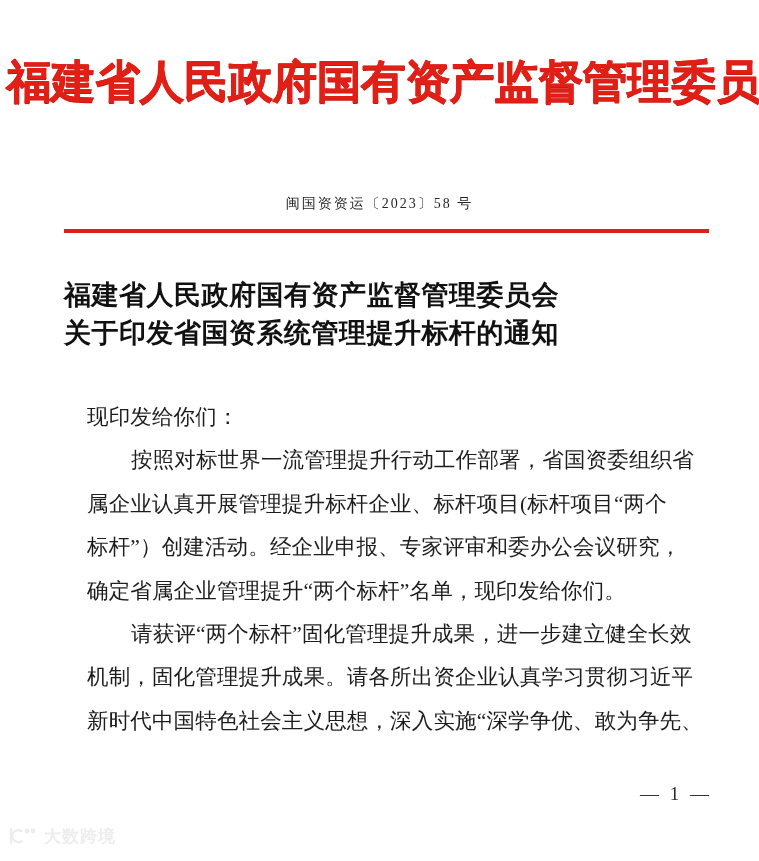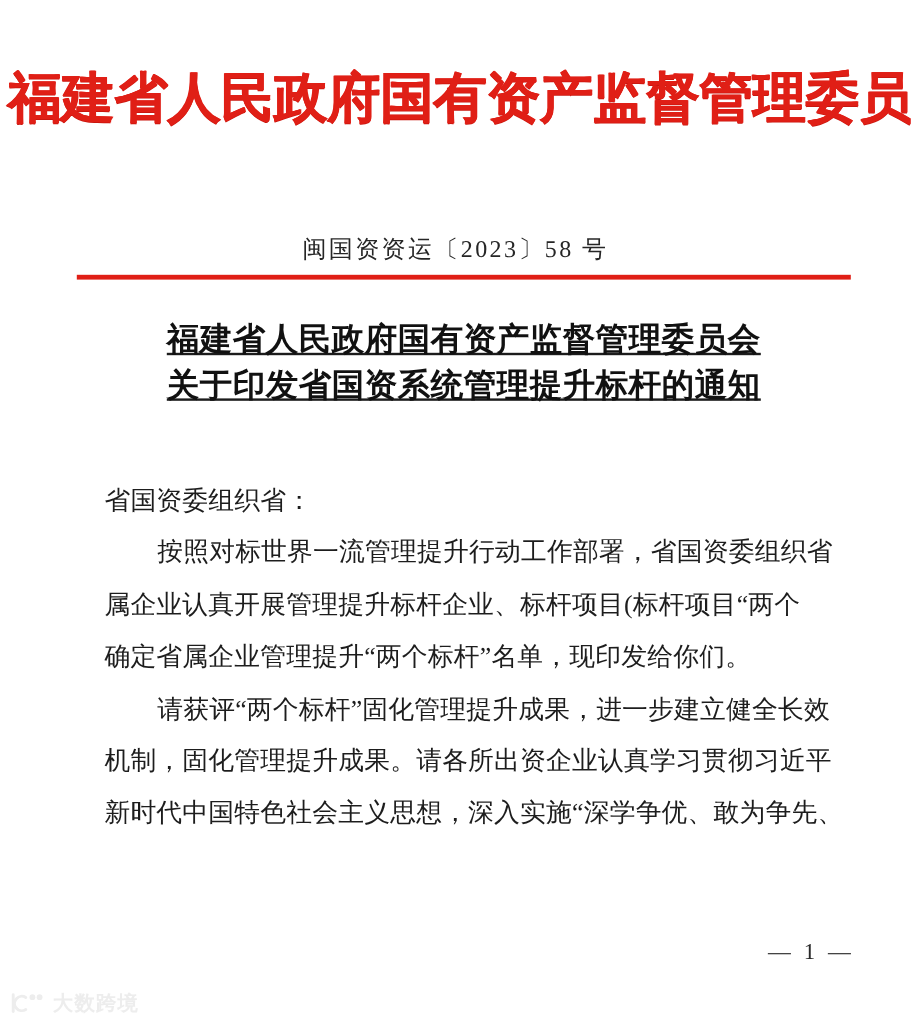--- a/index.html
+++ b/index.html
@@ -52,44 +52,43 @@
   
   #doc-number {
     position: absolute;
     left: 0;
     top: 194px;
     width: 759px;
     text-align: center;
   }
   #doc-number-text {
     display: inline-block;
-    font-size: 20px;
+    font-size: 14px;
     letter-spacing: 2.0px;
     color: #262626;
     font-family: "Liberation Serif", "DejaVu Serif", serif;
   }
 
   
   #red-rule {
     position: absolute;
     left: 64px;
     top: 229px;
     width: 645px;
     height: 4px;
     background: #e01f16;
   }
 
   
   #notice-heading {
     position: absolute;
     left: 64px;
-    top: 264px;
+    top: 276px;
     width: 645px;
-    text-align: center;
-    text-decoration: underline;
+    text-align: left;
   }
   .heading-line {
     display: block;
     font-family: "Liberation Serif", "DejaVu Serif", serif;
     font-weight: 700;
     font-size: 27px;
     line-height: 38px;
     letter-spacing: 0.5px;
     color: #111111;
     white-space: nowrap;
@@ -170,23 +169,24 @@
   </div>
 
   <div id="red-rule"></div>
 
   <div id="notice-heading">
     <span class="heading-line">福建省人民政府国有资产监督管理委员会</span>
     <span class="heading-line">关于印发省国资系统管理提升标杆的通知</span>
   </div>
 
   <div id="body-block">
-    <span class="body-line">省国资委组织省：</span>
+    <span class="body-line">现印发给你们：</span>
     <span class="body-line indent">按照对标世界一流管理提升行动工作部署，省国资委组织省</span>
     <span class="body-line">属企业认真开展管理提升标杆企业、标杆项目(标杆项目“两个</span>
+    <span class="body-line">标杆”）创建活动。经企业申报、专家评审和委办公会议研究，</span>
     <span class="body-line">确定省属企业管理提升“两个标杆”名单，现印发给你们。</span>
     <span class="body-line indent">请获评“两个标杆”固化管理提升成果，进一步建立健全长效</span>
     <span class="body-line">机制，固化管理提升成果。请各所出资企业认真学习贯彻习近平</span>
     <span class="body-line">新时代中国特色社会主义思想，深入实施“深学争优、敢为争先、</span>
   </div>
 
   <div id="page-number">
     <span id="page-number-text">— 1 —</span>
   </div>
 

